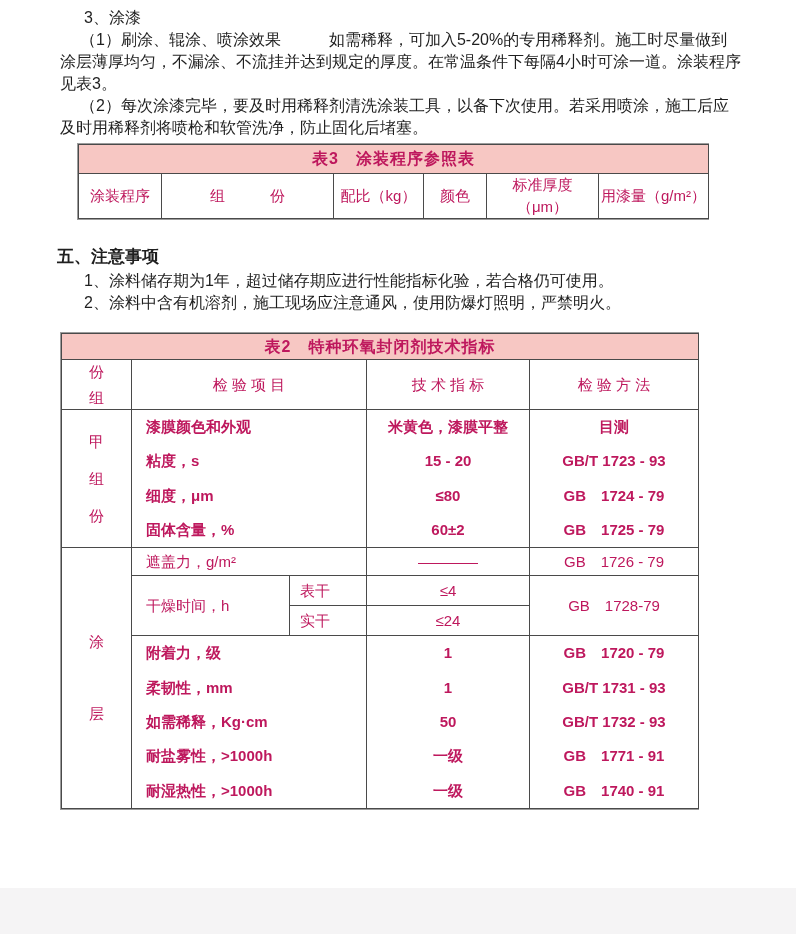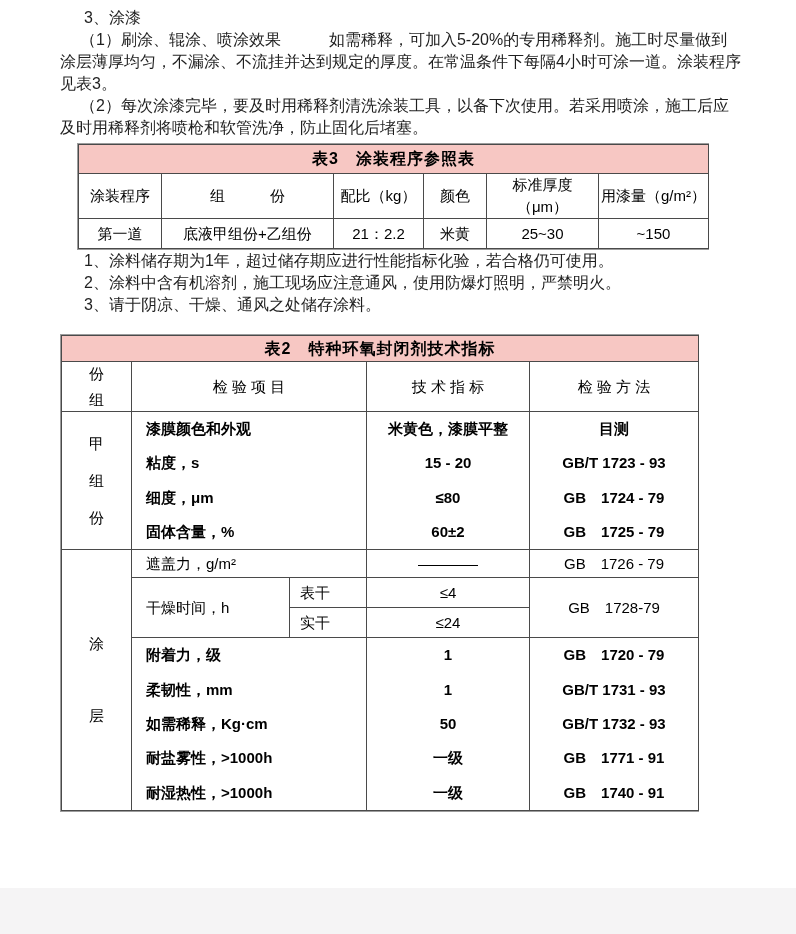--- a/index.html
+++ b/index.html
@@ -15,21 +15,21 @@
   .ind-24 { padding-left: 24px; }
   .ind-20 { padding-left: 20px; }
 
   .notes-heading { font-weight: bold; font-size: 17px; margin: 26px 0 2px -3px; white-space: nowrap; }
   .note-line { padding-left: 24px; }
 
   .tbl-wrap { border: 1px solid #9c9c9c; background: #fff; }
   .tbl3-wrap { margin: 4px 0 0 17px; width: 632px; }
   .tbl2-wrap { margin: 18px 0 0 0; width: 639px; }
   table { border-collapse: collapse; table-layout: fixed; width: 100%; }
-  td, th { border: 1px solid #4a4a4a; font-weight: normal; font-size: 15px; color: #000000; text-align: center; vertical-align: middle; overflow: hidden; }
+  td, th { border: 1px solid #4a4a4a; font-weight: normal; font-size: 15px; color: #be185d; text-align: center; vertical-align: middle; overflow: hidden; }
   .caption-cell { background: #f7c7c3; font-weight: bold; font-size: 16px; height: 29px; letter-spacing: 1px; }
 
   
   .t3-head th { height: 28px; }
   .t3-row td { height: 30px; }
 
   
   .t2-caption { height: 26px; }
   .t2-head th { height: 50px; }
   .vstack { display: flex; flex-direction: column; align-items: center; justify-content: center; }
@@ -78,35 +78,27 @@
           <td class="caption-cell" colspan="6">表3　涂装程序参照表</td>
         </tr>
         <tr class="t3-head">
           <th>涂装程序</th>
           <th>组　　　份</th>
           <th>配比（kg）</th>
           <th>颜色</th>
           <th>标准厚度（μm）</th>
           <th>用漆量（g/m²）</th>
         </tr>
-        <tr class="t3-row">
-          <td>第一道</td>
-          <td>底液甲组份+乙组份</td>
-          <td>21：2.2</td>
-          <td>米黄</td>
-          <td>25~30</td>
-          <td>~150</td>
-        </tr>
       </tbody>
         </table>
     </div>
 
+    <div class="notes-heading">五、注意事项</div>
     <div class="line note-line">1、涂料储存期为1年，超过储存期应进行性能指标化验，若合格仍可使用。</div>
     <div class="line note-line">2、涂料中含有机溶剂，施工现场应注意通风，使用防爆灯照明，严禁明火。</div>
-    <div class="line note-line">3、请于阴凉、干燥、通风之处储存涂料。</div>
 
     <div class="tbl-wrap tbl2-wrap">
       <table>
         <colgroup>
           <col style="width:70px">
             <col style="width:158px">
             <col style="width:77px">
           <col style="width:163px">
             <col style="width:169px">
         </colgroup>

